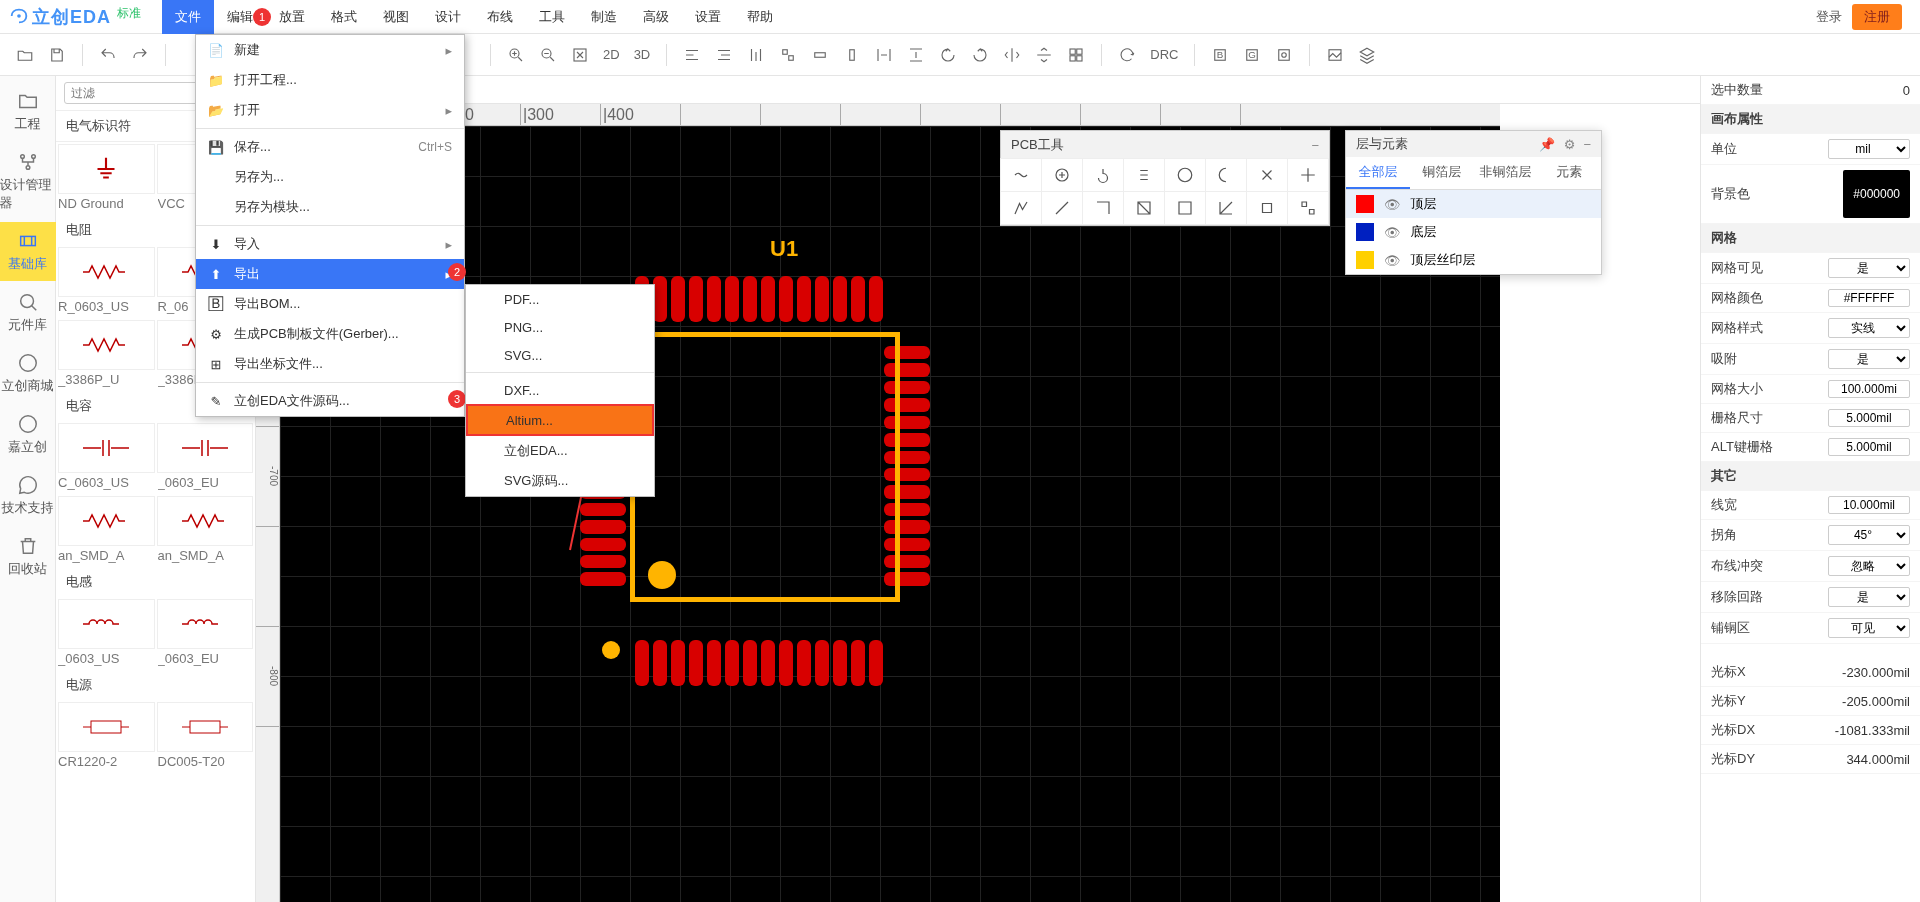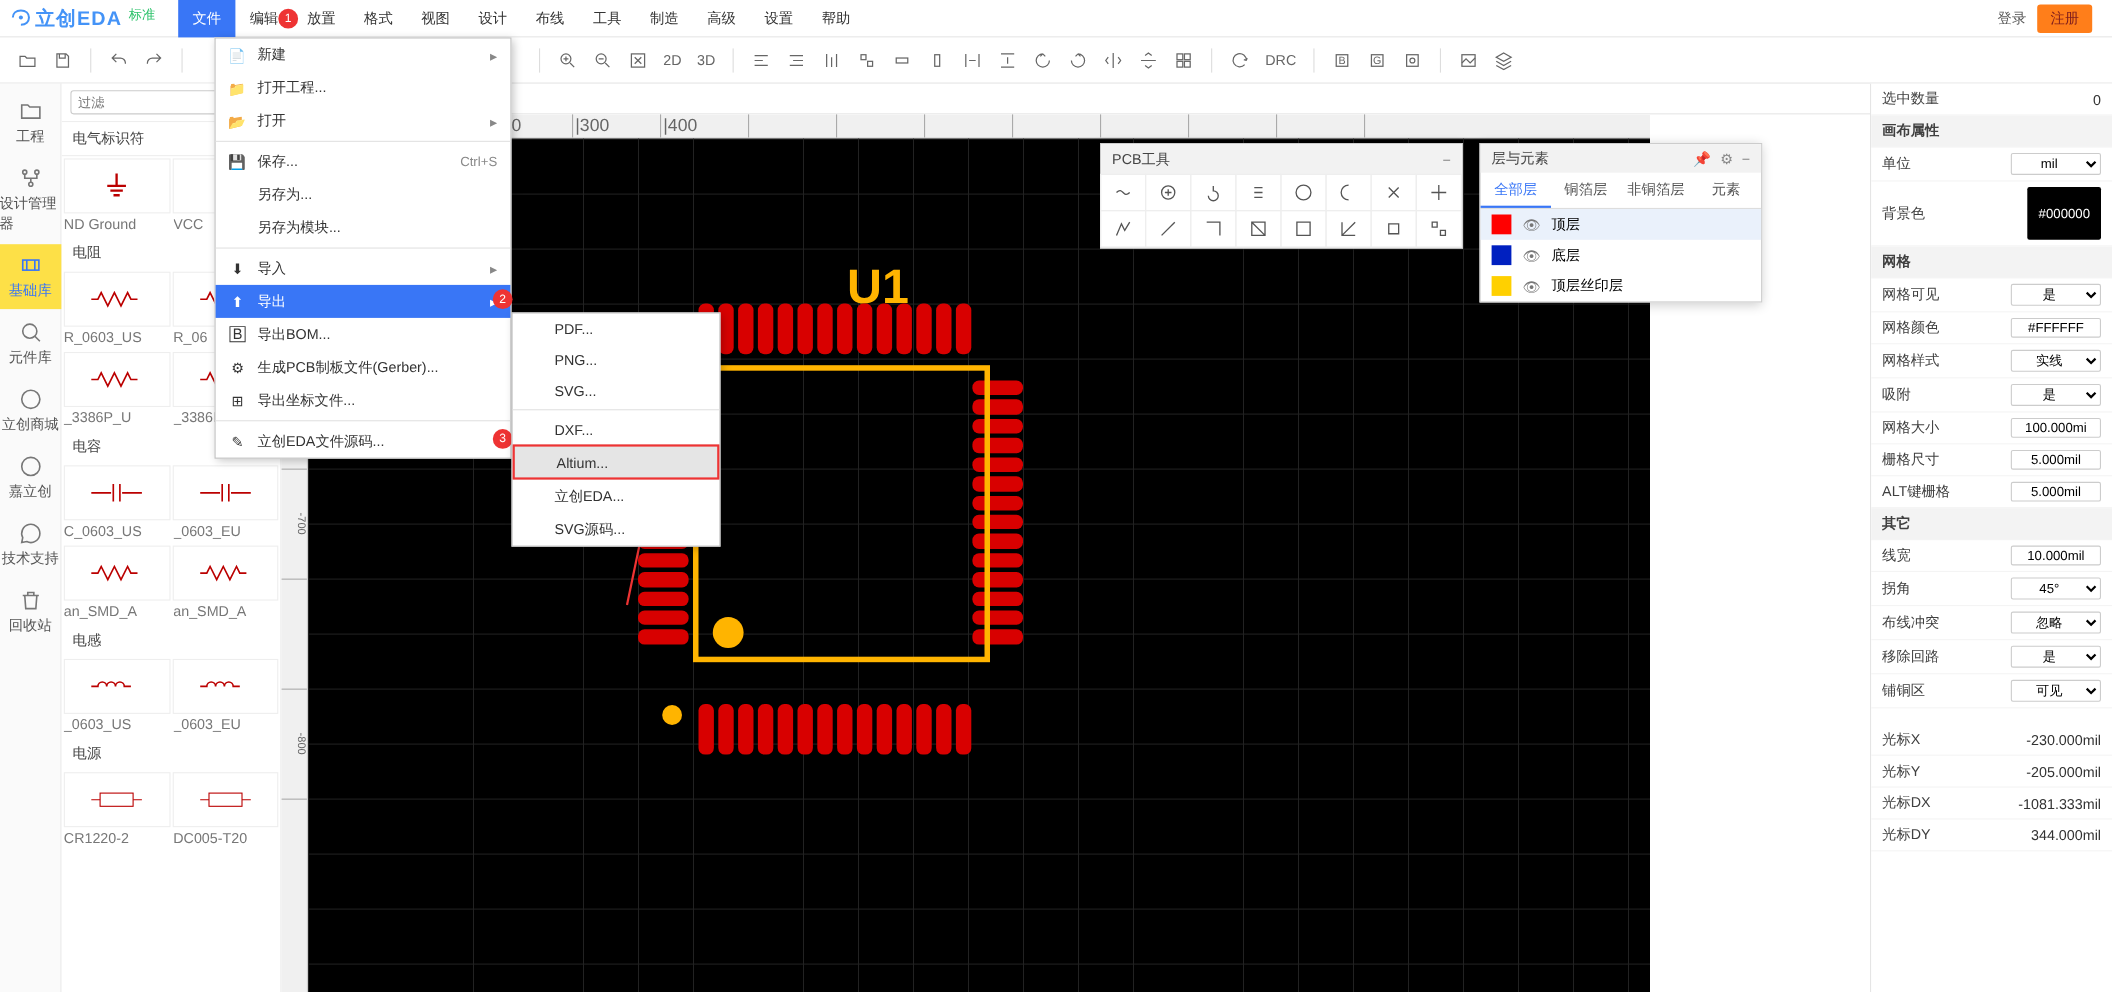--- a/index.html
+++ b/index.html
@@ -48,21 +48,21 @@
   .ruler-h{position:absolute;left:24px;top:0;right:0;height:22px;background:#f0f0f0;border-bottom:1px solid #ccc;display:flex}
   .ruler-h span{flex:0 0 80px;font-size:16px;color:#666;border-left:1px solid #aaa;padding-left:2px;line-height:22px}
   .ruler-v{position:absolute;left:0;top:22px;width:24px;bottom:0;background:#f0f0f0;border-right:1px solid #ccc;display:flex;flex-direction:column}
   .ruler-v span{flex:0 0 100px;font-size:10px;color:#666;border-top:1px solid #aaa;writing-mode:vertical-rl;text-align:center}
   .canvas{position:absolute;left:24px;top:22px;right:0;bottom:0;background:#000}
   .grid-dot::before{content:"";position:absolute;inset:0;background-image:linear-gradient(#222 1px,transparent 1px),linear-gradient(90deg,#222 1px,transparent 1px);background-size:50px 50px}
   .chip{position:absolute;left:300px;top:140px;width:350px;height:430px}
   .chip-body{position:absolute;left:50px;top:66px;width:270px;height:270px;border:5px solid #ffb400}
   .chip-dot{position:absolute;left:68px;top:295px;width:28px;height:28px;border-radius:50%;background:#ffb400}
   .chip-outer-dot{position:absolute;left:22px;top:375px;width:18px;height:18px;border-radius:50%;background:#ffb400}
-  .chip-label{position:absolute;left:190px;top:-30px;color:#ffb400;font-size:44px;font-weight:600}
+  .chip-label{position:absolute;left:190px;top:-30px;color:#ffb400;font-size:22px;font-weight:600}
   .pins{position:absolute;display:flex;gap:4px}
   .pins.top{left:55px;top:10px;width:260px}
   .pins.bottom{left:55px;bottom:10px;width:260px}
   .pins.left{left:0;top:80px;height:240px;flex-direction:column}
   .pins.right{right:0;top:80px;height:240px;flex-direction:column}
   .pin{background:#d80000;border-radius:6px}
   .pins.top .pin,.pins.bottom .pin{width:14px;height:46px}
   .pins.left .pin,.pins.right .pin{width:46px;height:14px}
   
   .pcbtools{position:absolute;left:1000px;top:130px;width:330px;background:#fff;border:1px solid #ccc;box-shadow:0 2px 10px rgba(0,0,0,.2)}
@@ -93,21 +93,21 @@
   
   .menu-pop{position:absolute;background:#fff;border:1px solid #bfbfbf;box-shadow:2px 2px 8px rgba(0,0,0,.25);min-width:260px;z-index:100}
   .menu-pop .mi{display:flex;align-items:center;gap:10px;padding:6px 12px;color:#333;position:relative}
   .menu-pop .mi.hl{background:#3976f6;color:#fff}
   .menu-pop .mi .ico{width:16px;height:16px;display:flex;align-items:center;justify-content:center}
   .menu-pop .mi .sc{margin-left:auto;color:#888;font-size:12px}
   .menu-pop .mi .arrow{margin-left:auto;color:#888}
   .menu-pop .mi.hl .arrow{color:#fff}
   .menu-pop .sep{height:1px;background:#e2e2e2;margin:3px 0}
   .sub-pop{min-width:180px}
-  .sub-pop .mi.hl2{background:#e5e5e5;border:2px solid #e33}
+  .sub-pop .mi.hl2{background:#f97316;border:2px solid #e33}
   .badge{display:inline-flex;width:18px;height:18px;border-radius:50%;background:#e33;color:#fff;align-items:center;justify-content:center;font-size:11px;position:absolute}
   
   .anno-arrow{position:absolute;pointer-events:none}
 </style>
 </head>
 <body>
 
 <div class="menubar">
   <div class="logo-wrap">
     <svg class="logo-ico" viewBox="0 0 24 24">

